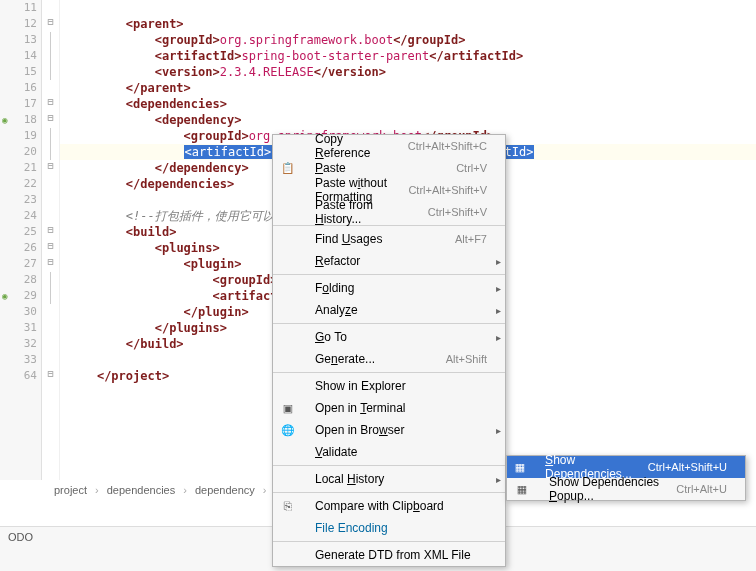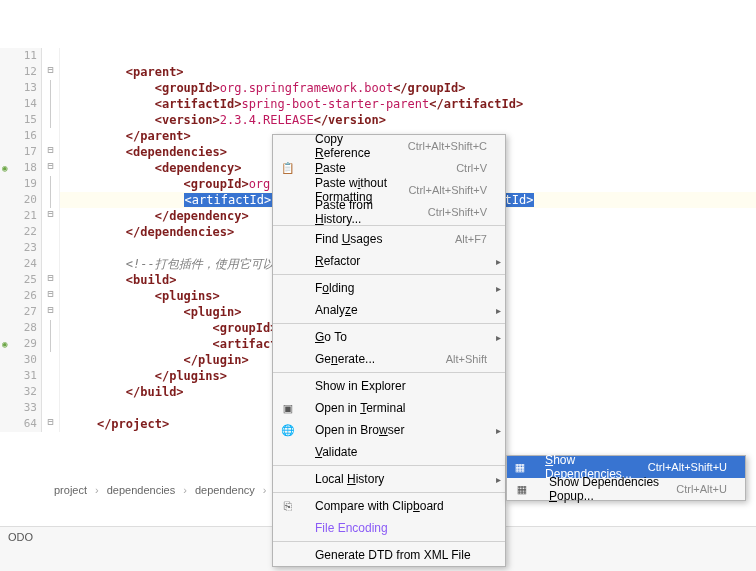--- a/index.html
+++ b/index.html
@@ -1,17 +1,17 @@
 <!DOCTYPE html>
 <html><head>
 <meta charset="utf-8">
 <style>
 * { margin:0; padding:0; box-sizing:border-box; }
 body { font-family:"Segoe UI",Tahoma,sans-serif; font-size:12px; background:#fff; width:756px; height:571px; overflow:hidden; position:relative; }
-.editor { display:flex; height:480px;align-items:center; }
+.editor { display:flex; height:480px; }
 .gutter { width:42px; background:#f7f7f7; border-right:1px solid #e0e0e0; text-align:right; color:#aaa; font-size:11px; line-height:16px; padding-top:0; font-family:Consolas,monospace; }
 .gutter div { padding-right:4px; height:16px; position:relative; }
 .fold-col { width:18px; background:#fff; border-right:1px solid #f0f0f0; }
 .fold-col div { height:16px; text-align:center; color:#999; font-size:10px; font-family:Consolas,monospace; position:relative; }
 .code { flex:1; font-family:Consolas,monospace; font-size:12px; line-height:16px; color:#333; position:relative; white-space:pre; }
 .line { height:16px; padding-left:8px; }
 .line.hlt { background:#fffdf0; }
 .tag { color:#7f1d1d; font-weight:bold; }
 .txt { color:#be185d; }
 .sel { background:#3874d1; color:#fff; padding:0 1px; }
@@ -26,21 +26,21 @@
 
 .bottom-panel { position:absolute; top:510px; left:0; right:0; height:60px; background:#f7f7f7; border-top:1px solid #ddd; padding:4px 8px; font-size:11px; color:#555;margin-top:16px; }
 
 .ctx-menu { position:absolute; background:#f6f6f6; border:1px solid #b5b5b5; box-shadow:2px 2px 6px rgba(0,0,0,0.25); font-size:12px; z-index:10; }
 .ctx-menu .item { display:flex; align-items:center; height:22px; padding:0 18px 0 6px; cursor:default; position:relative; }
 .ctx-menu .item .ic { width:18px; text-align:center; color:#555; font-size:11px; }
 .ctx-menu .item .lbl { flex:1; color:#000; padding-left:2px;margin-left:16px; }
 .ctx-menu .item .lbl u { text-decoration:underline; }
 .ctx-menu .item .sc { color:#888; font-size:11px; padding-left:16px; }
 .ctx-menu .item .arrow { position:absolute; right:4px; color:#666; font-size:10px; }
-.ctx-menu .item.disabled .lbl { color:#8b5cf6; }
+.ctx-menu .item.disabled .lbl { color:#0369a1; }
 .ctx-menu .item.hl { background:#3874d1; }
 .ctx-menu .item.hl .lbl, .ctx-menu .item.hl .sc, .ctx-menu .item.hl .arrow, .ctx-menu .item.hl .ic { color:#fff; }
 .ctx-menu .sep { height:1px; background:#d0d0d0; margin:2px 0; }
 
 #main-menu { top:134px; left:272px; width:234px; }
 #sub-menu { top:455px; left:506px; width:240px; }
 </style>
 </head>
 <body>
 

